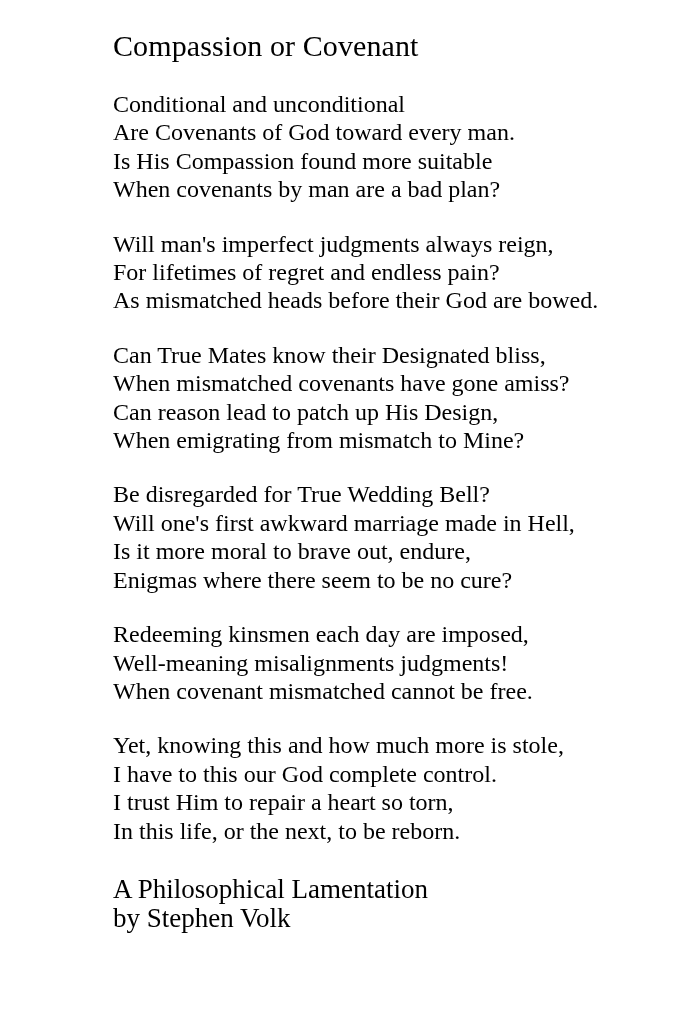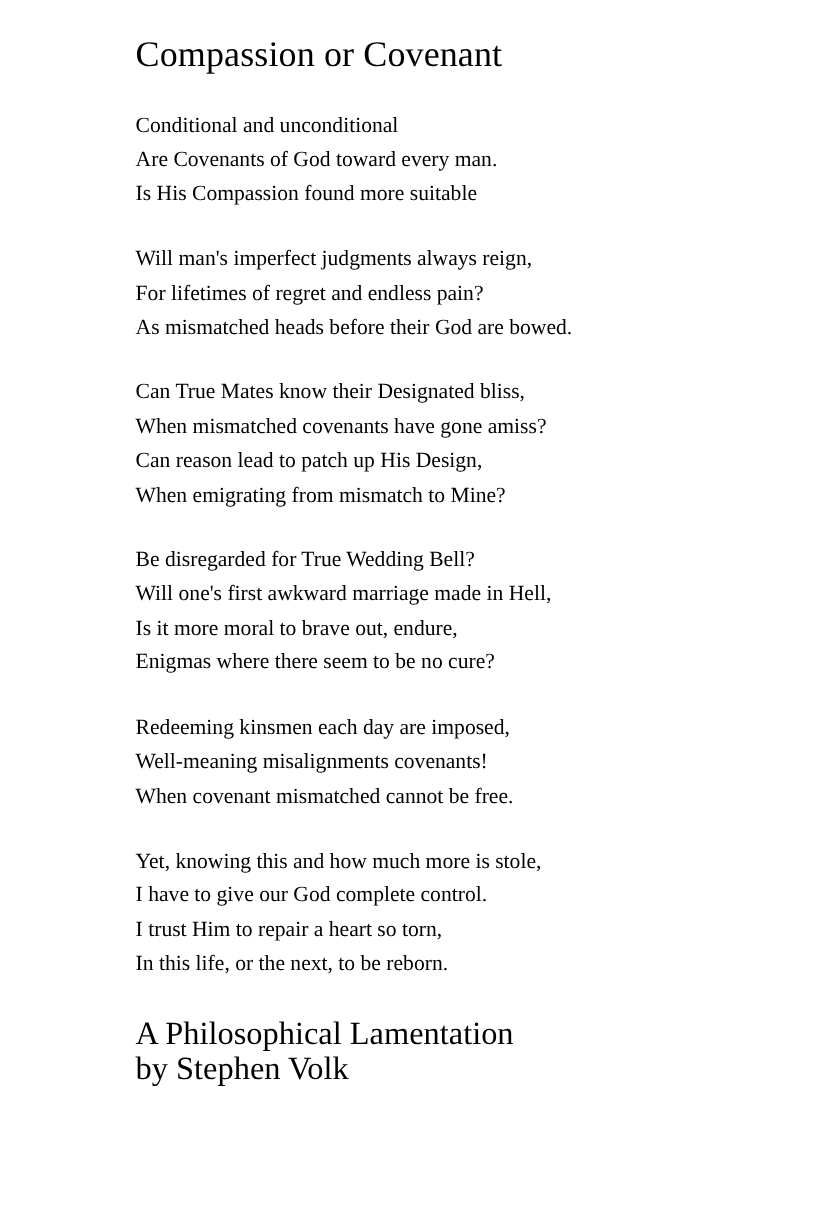--- a/index.html
+++ b/index.html
@@ -26,21 +26,21 @@
     font-size: 30px;
     font-weight: normal;
     line-height: 1.2;
     margin: 0 0 26px 0;
     letter-spacing: 0.1px;
   }
   .stanza {
     margin: 0 0 26px 0;
   }
   .line {
-    font-size: 18px;
+    font-size: 24px;
     line-height: 28.4px;
     white-space: pre;
   }
   .signature {
     margin-top: 30px;
   }
   .signature .line {
     font-size: 27px;
     line-height: 29px;
   }
@@ -49,20 +49,21 @@
 <body>
 
 <div class="page">
 
   <h1 class="poem-title">Compassion or Covenant</h1>
 
   <div class="stanza">
     <div class="line">Conditional and unconditional</div>
     <div class="line">Are Covenants of God toward every man.</div>
     <div class="line">Is His Compassion found more suitable</div>
+    <div class="line">When covenants by man are a bad plan?</div>
   </div>
 
   <div class="stanza">
     <div class="line">Will man's imperfect judgments always reign,</div>
     <div class="line">For lifetimes of regret and endless pain?</div>
     <div class="line">As mismatched heads before their God are bowed.</div>
   </div>
 
   <div class="stanza">
     <div class="line">Can True Mates know their Designated bliss,</div>
@@ -73,27 +74,27 @@
 
   <div class="stanza">
     <div class="line">Be disregarded for True Wedding Bell?</div>
     <div class="line">Will one's first awkward marriage made in Hell,</div>
     <div class="line">Is it more moral to brave out, endure,</div>
     <div class="line">Enigmas where there seem to be no cure?</div>
   </div>
 
   <div class="stanza">
     <div class="line">Redeeming kinsmen each day are imposed,</div>
-    <div class="line">Well-meaning misalignments covenants!</div>
+    <div class="line">Well-meaning misalignments judgments!</div>
     <div class="line">When covenant mismatched cannot be free.</div>
   </div>
 
   <div class="stanza">
     <div class="line">Yet, knowing this and how much more is stole,</div>
-    <div class="line">I have to give our God complete control.</div>
+    <div class="line">I have to this our God complete control.</div>
     <div class="line">I trust Him to repair a heart so torn,</div>
     <div class="line">In this life, or the next, to be reborn.</div>
   </div>
 
   <div class="signature">
     <div class="line">A Philosophical Lamentation</div>
     <div class="line">by Stephen Volk</div>
   </div>
 
 </div>

